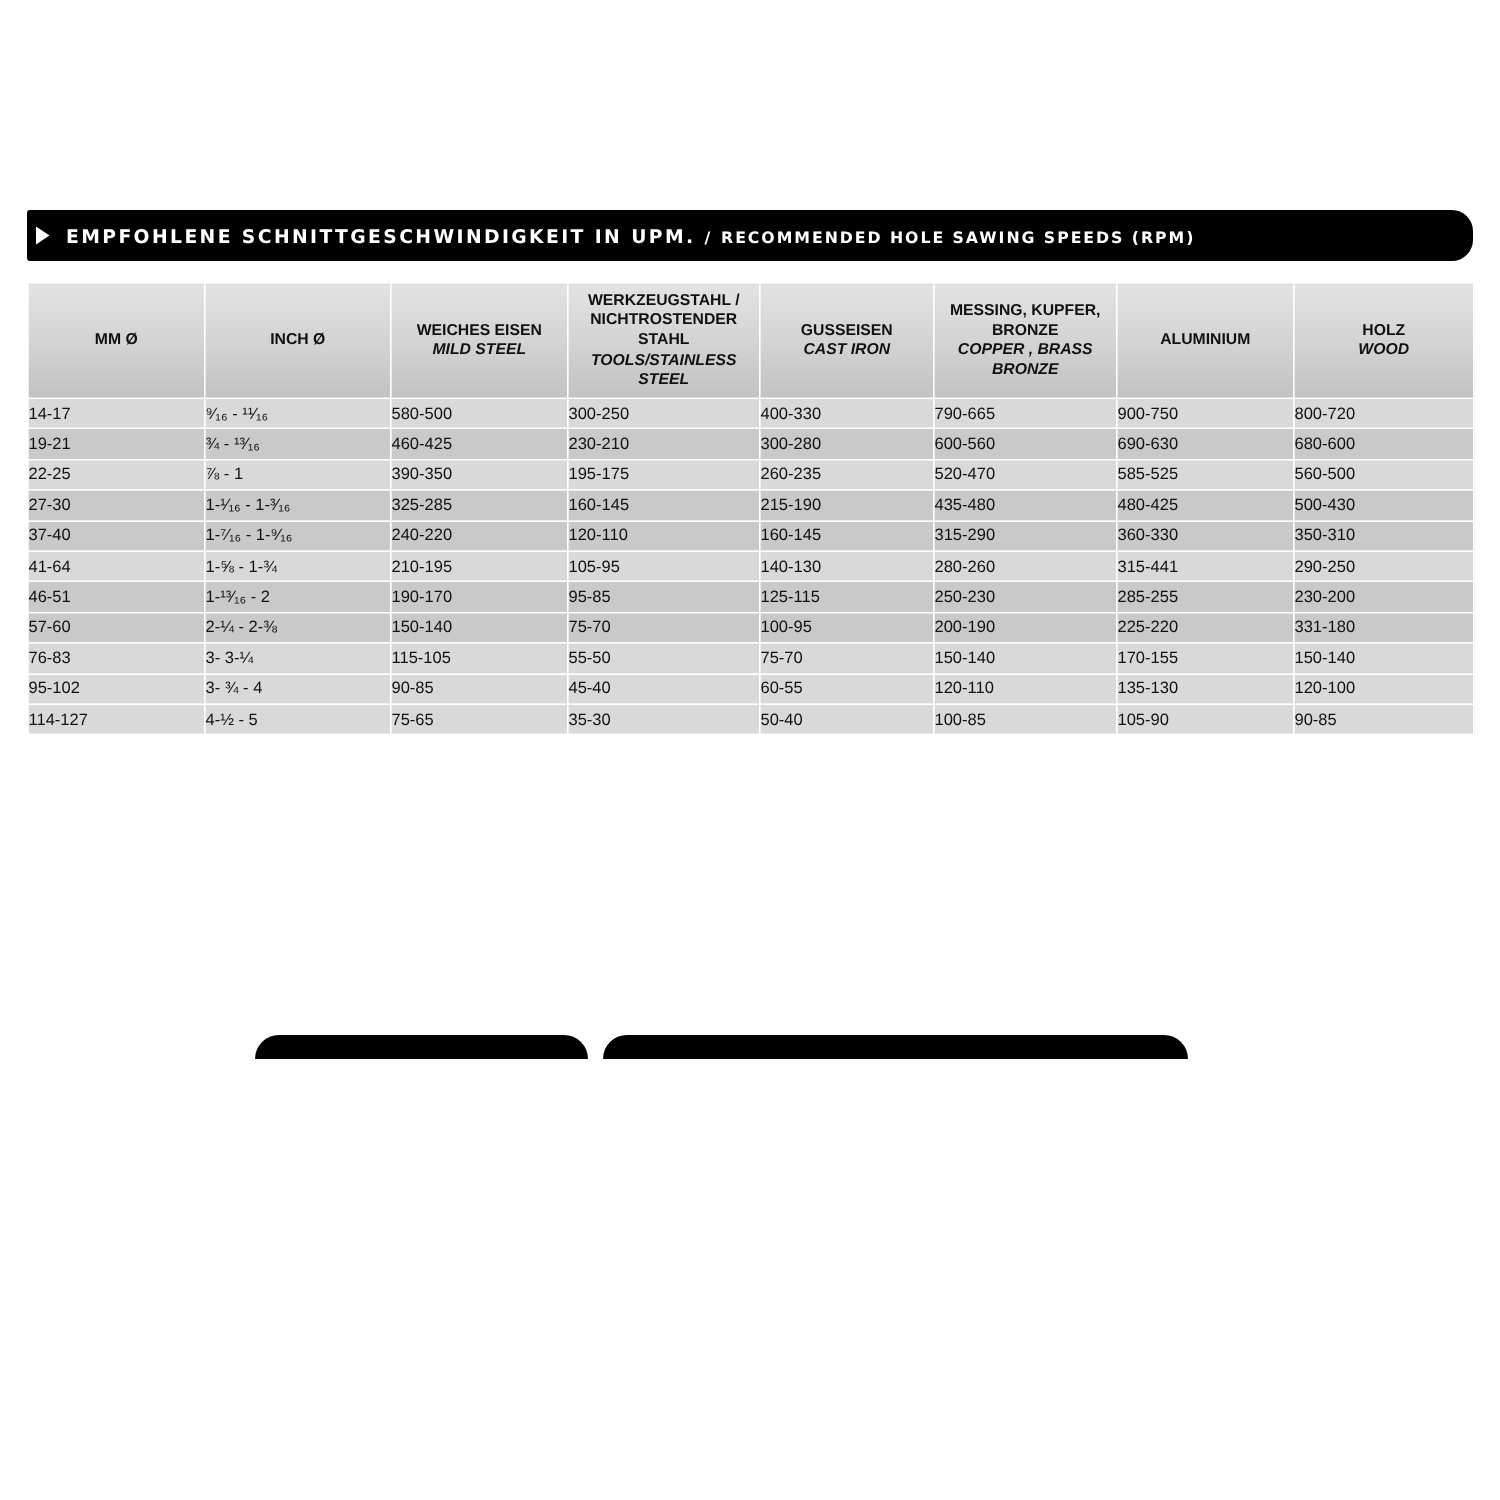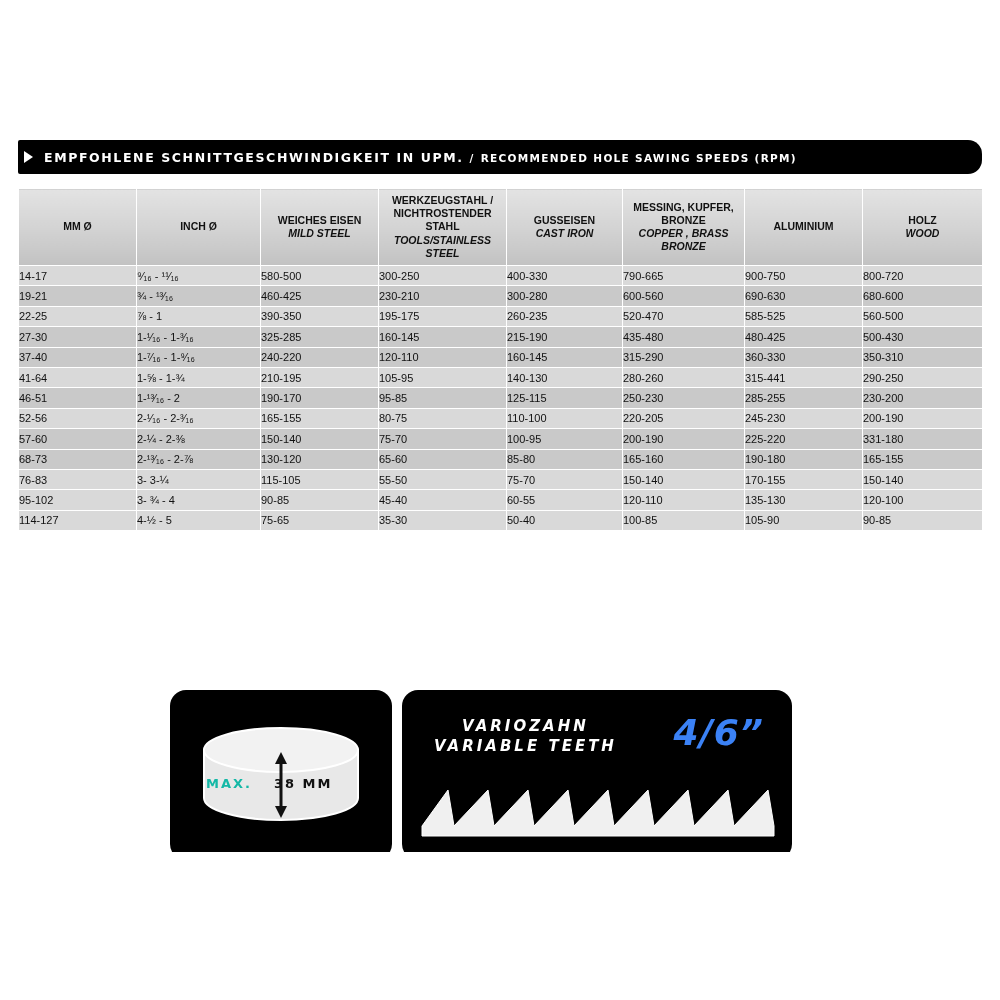--- a/index.html
+++ b/index.html
@@ -8,21 +8,21 @@
     background: #ffffff;
     width: 1000px;
     height: 1000px;
     font-family: "Liberation Sans", sans-serif;
     color: #000000;
   }
 
   #page {
     position: relative;
     width: 1000px;
-    height: 852px;
+    height: 706px;
     overflow: hidden;
   }
 
   
   .title-bar {
     position: absolute;
     left: 18px;
     top: 140px;
     width: 964px;
     height: 34px;
@@ -326,49 +326,29 @@
           <tr class="even">
             <td>46-51</td>
             <td>1-¹³⁄₁₆ - 2</td>
             <td>190-170</td>
             <td>95-85</td>
             <td>125-115</td>
             <td>250-230</td>
             <td>285-255</td>
             <td>230-200</td>
           </tr>
-          <tr class="odd">
-            <td>52-56</td>
-            <td>2-¹⁄₁₆ - 2-³⁄₁₆</td>
-            <td>165-155</td>
-            <td>80-75</td>
-            <td>110-100</td>
-            <td>220-205</td>
-            <td>245-230</td>
-            <td>200-190</td>
-          </tr>
           <tr class="even">
             <td>57-60</td>
             <td>2-¼ - 2-⅜</td>
             <td>150-140</td>
             <td>75-70</td>
             <td>100-95</td>
             <td>200-190</td>
             <td>225-220</td>
             <td>331-180</td>
-          </tr>
-          <tr class="even">
-            <td>68-73</td>
-            <td>2-¹³⁄₁₆ - 2-⅞</td>
-            <td>130-120</td>
-            <td>65-60</td>
-            <td>85-80</td>
-            <td>165-160</td>
-            <td>190-180</td>
-            <td>165-155</td>
           </tr>
           <tr class="odd">
             <td>76-83</td>
             <td>3- 3-¼</td>
             <td>115-105</td>
             <td>55-50</td>
             <td>75-70</td>
             <td>150-140</td>
             <td>170-155</td>
             <td>150-140</td>

